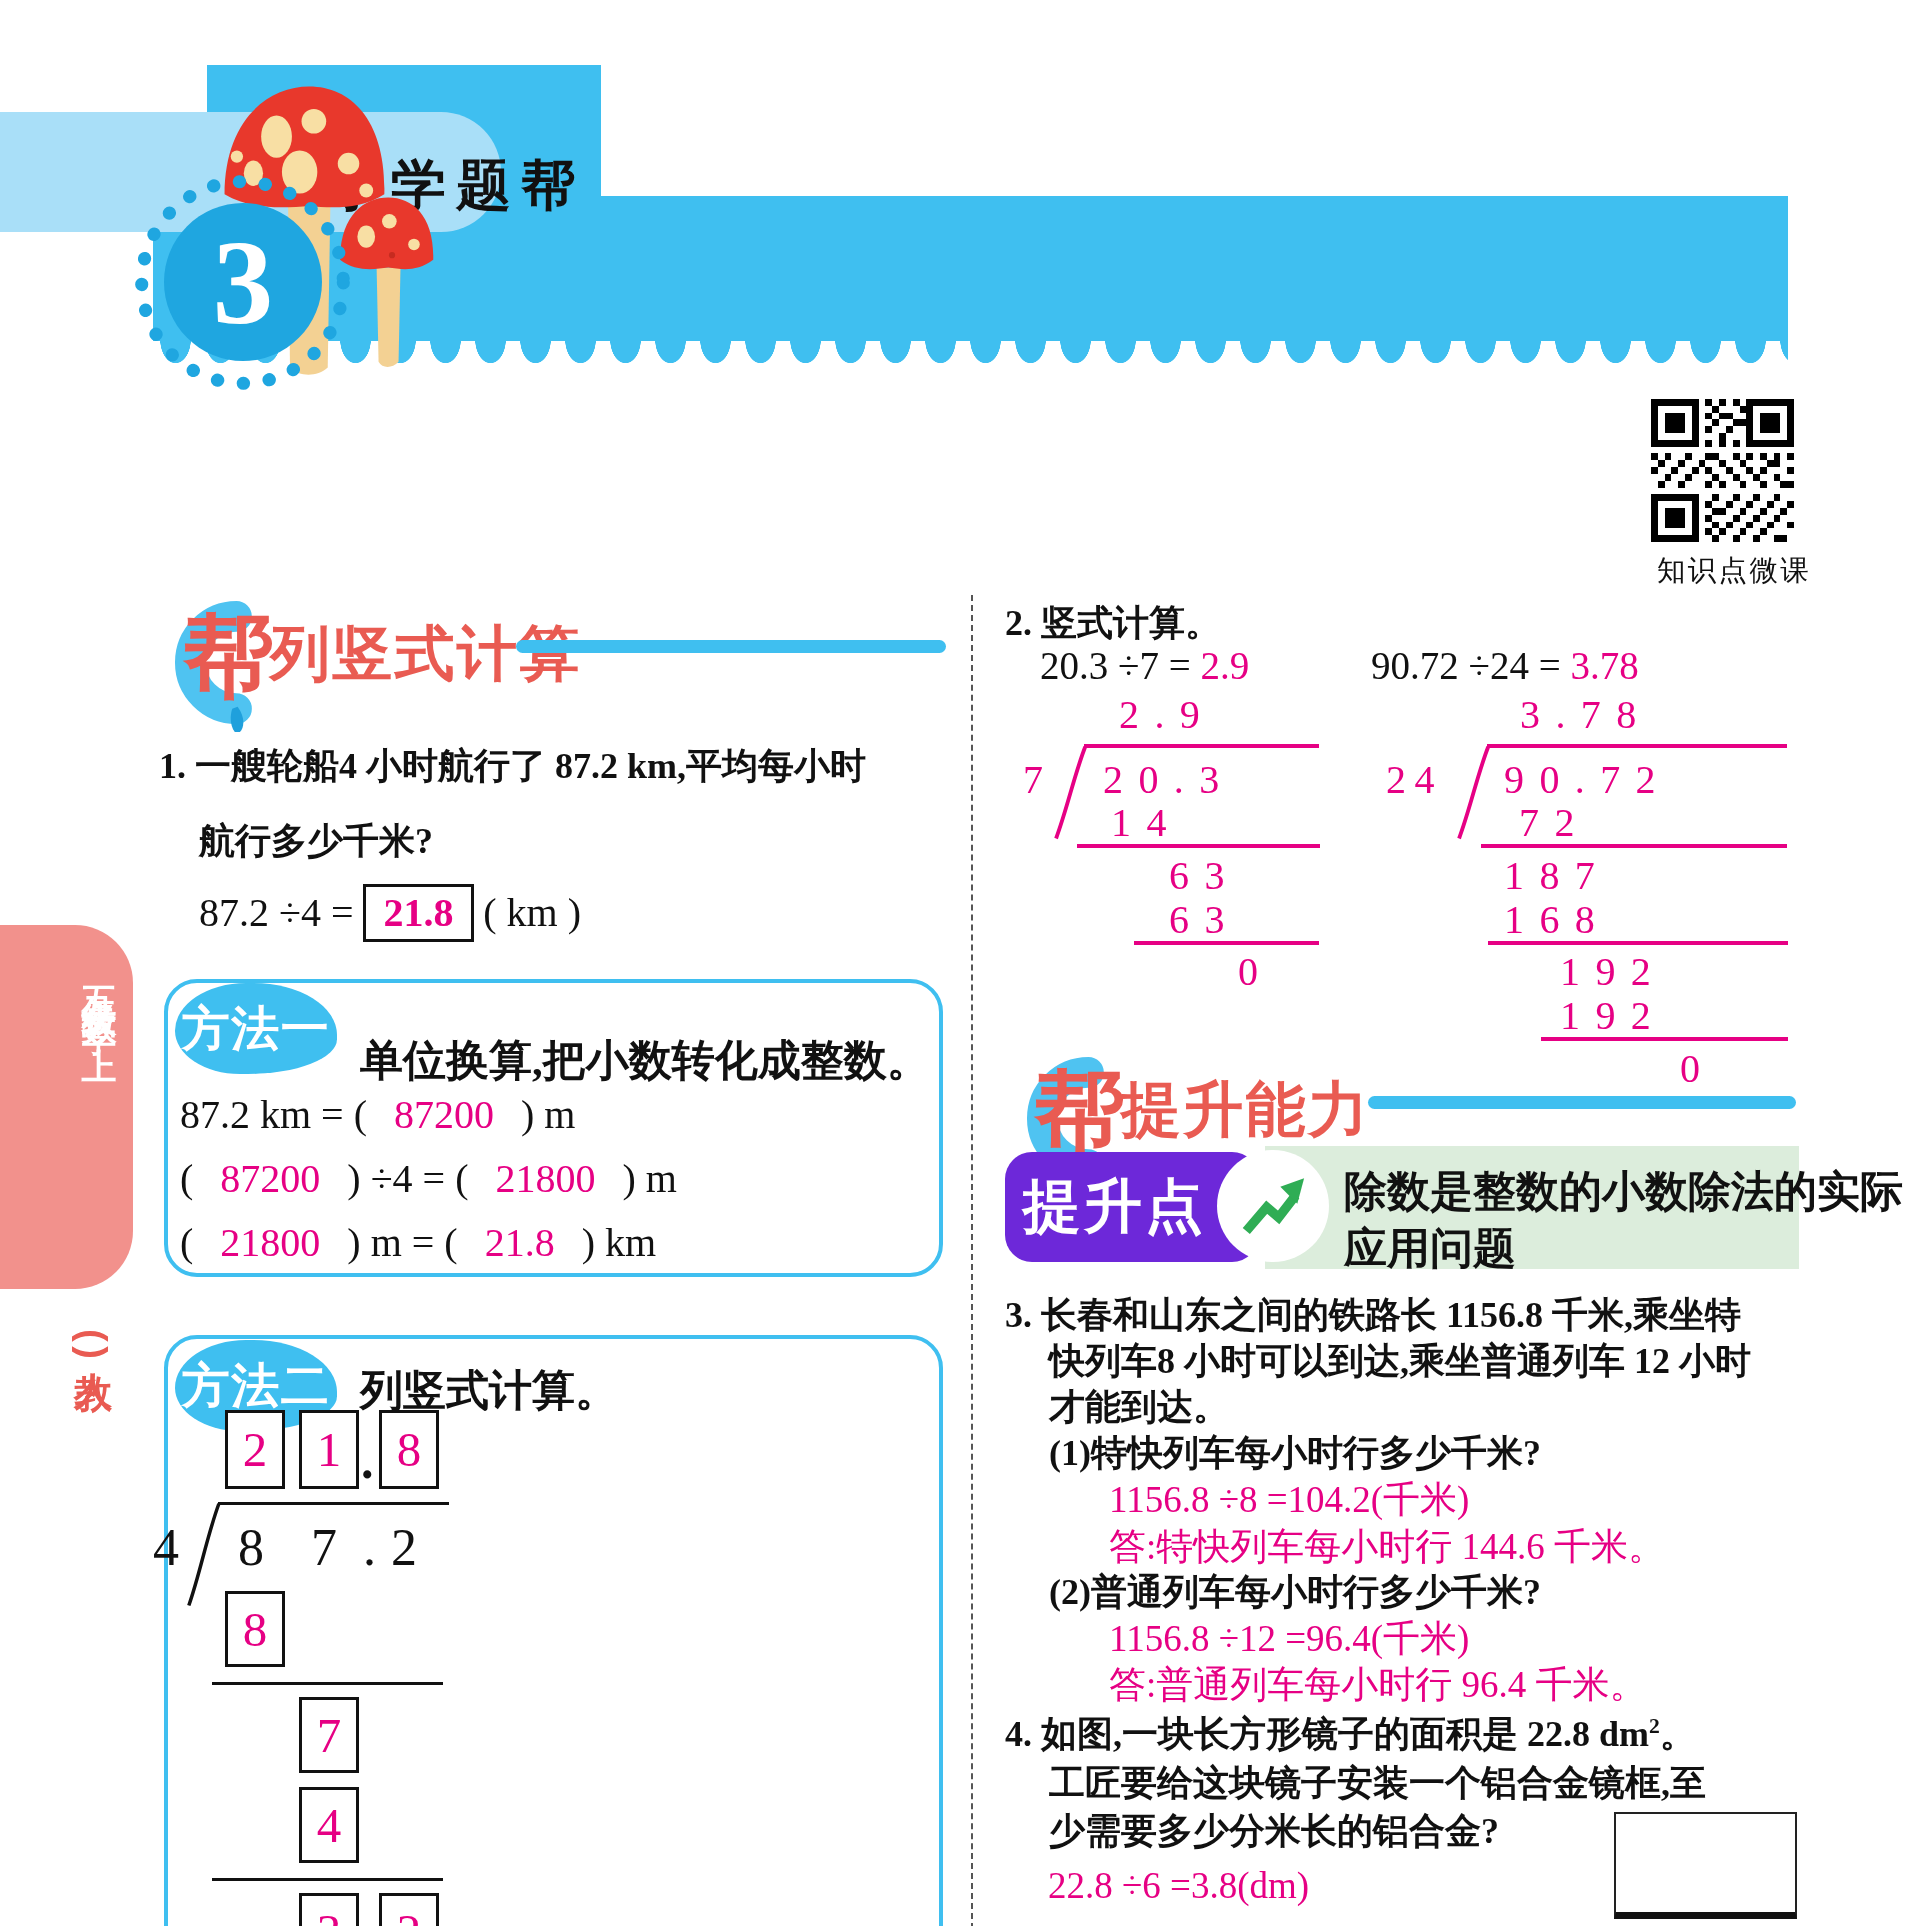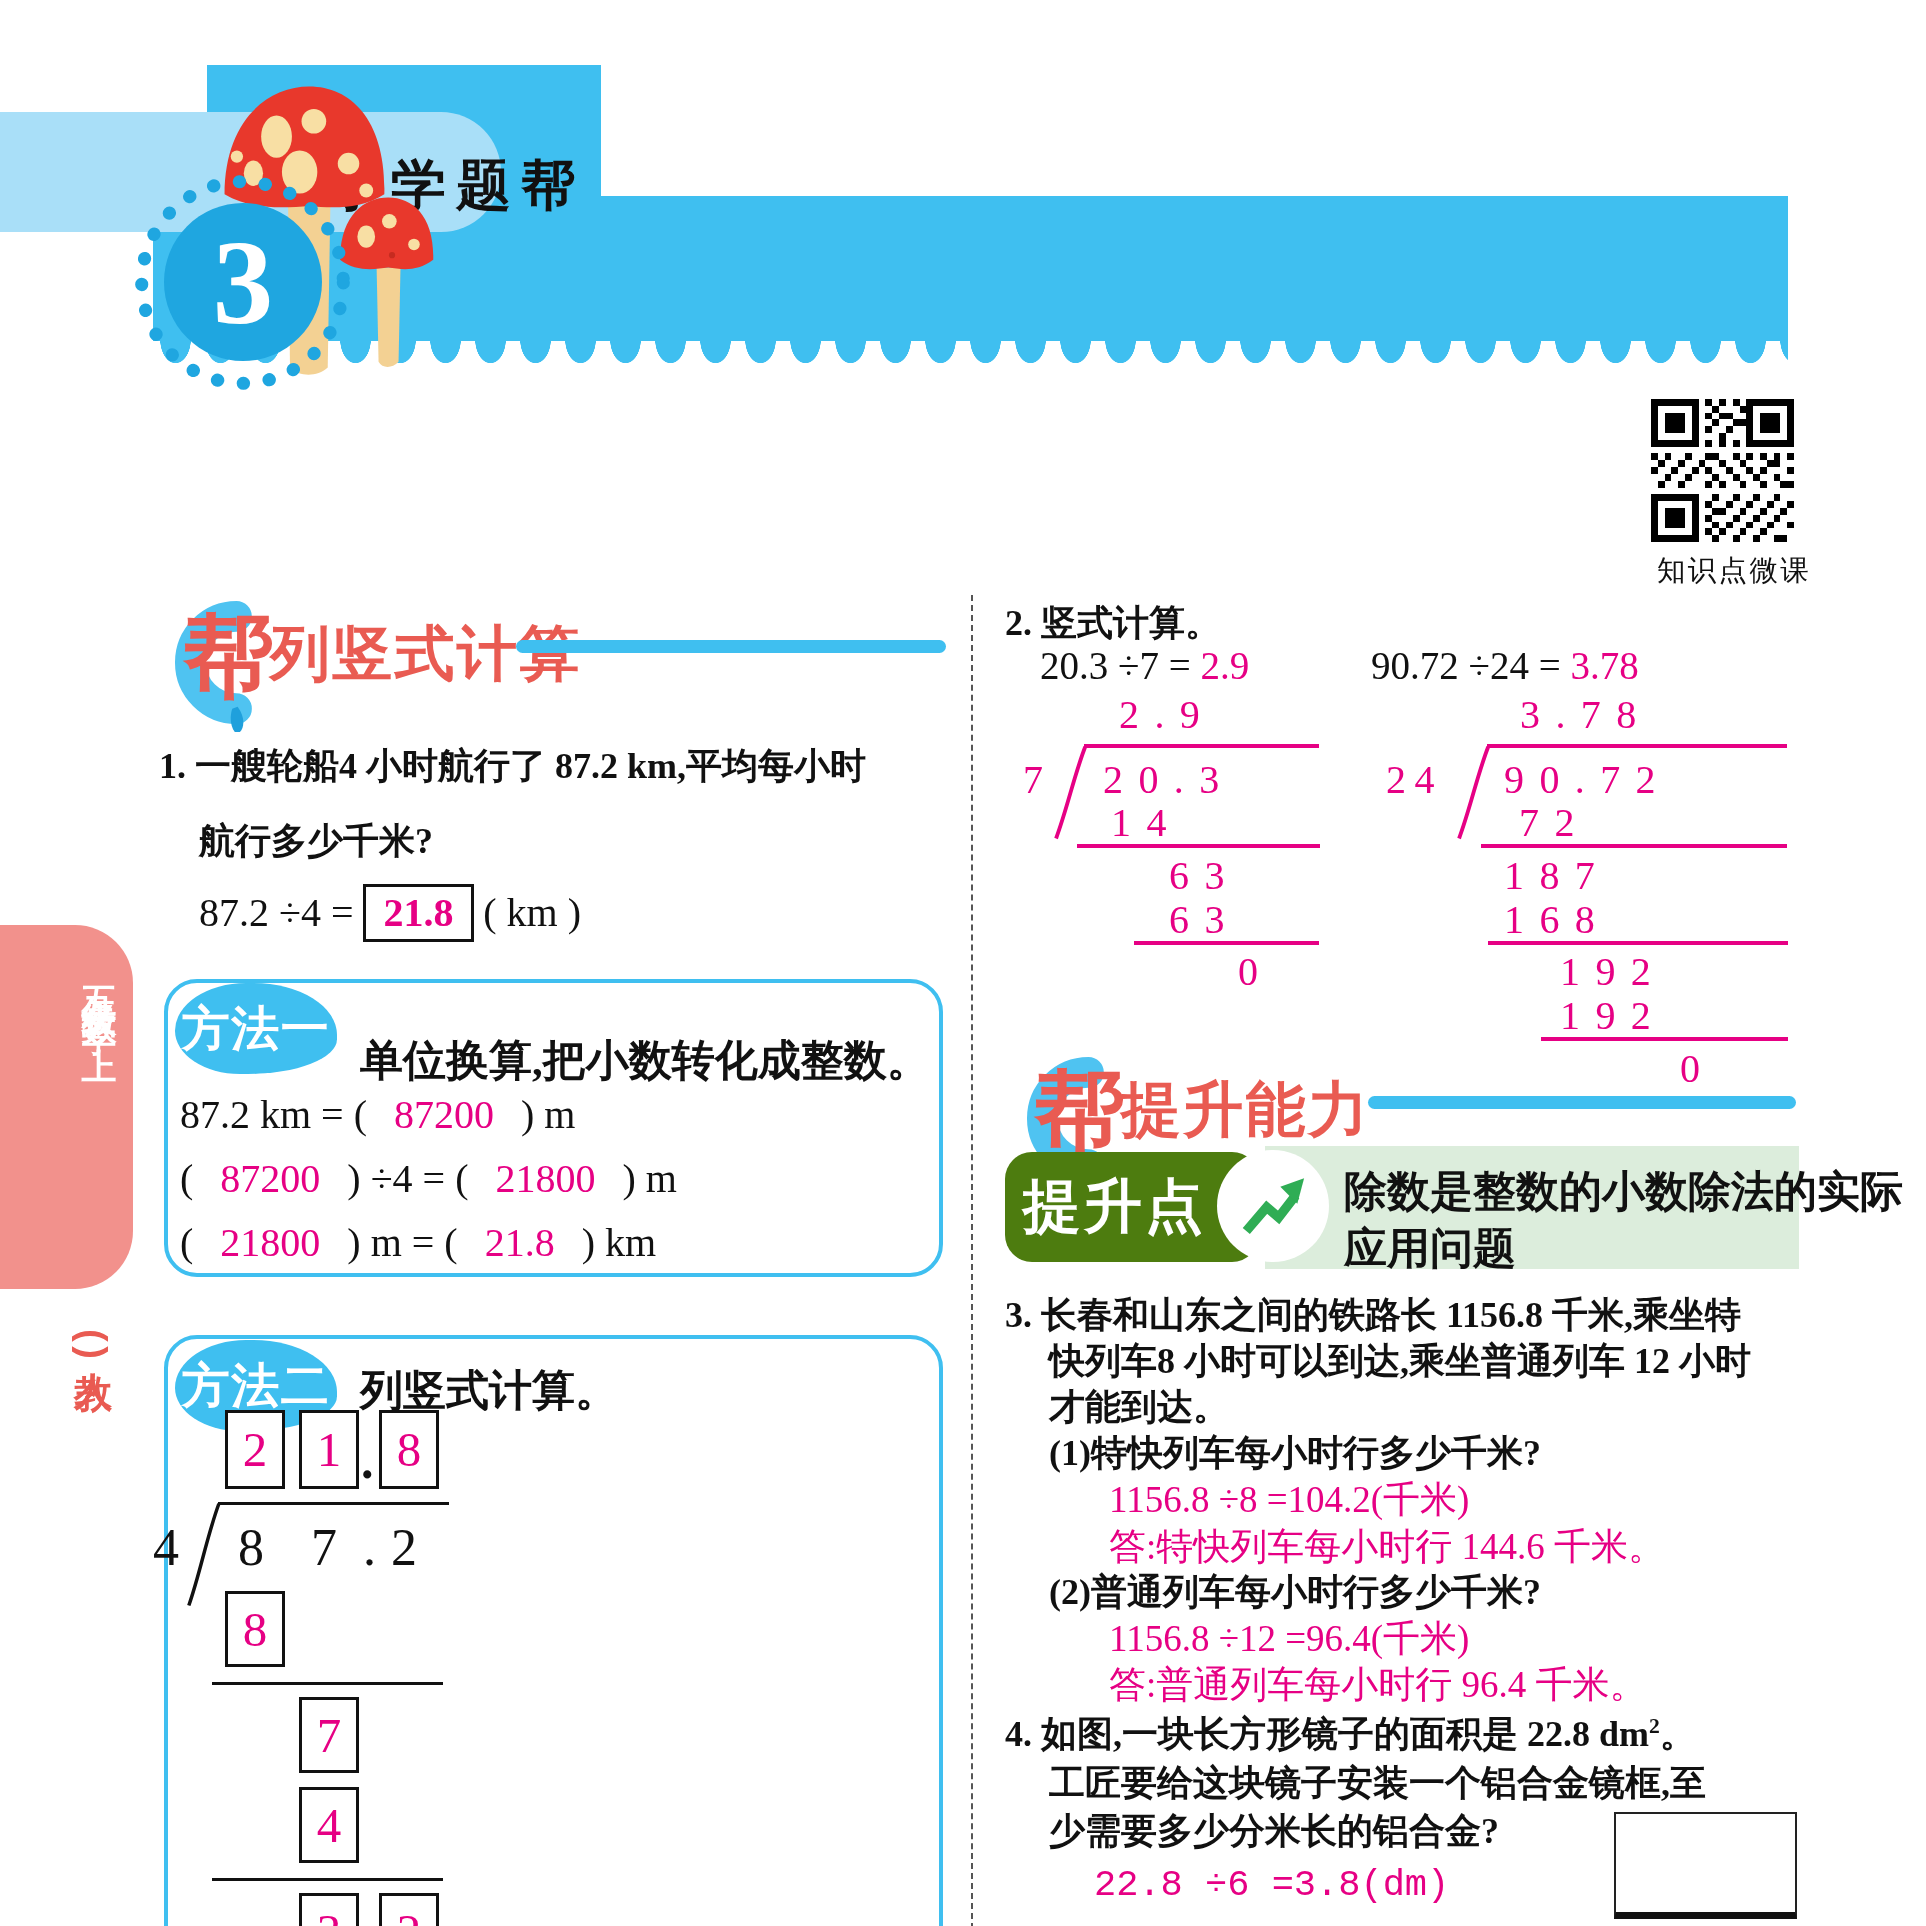--- a/index.html
+++ b/index.html
@@ -36,21 +36,21 @@
   .dbox{position:absolute;width:54px;border:3.1px solid #111;color:#E60084;
         display:flex;align-items:center;justify-content:center;font-size:49px;background:#fff;}
   .qbox{height:73px;}
   .wbox{height:70px;}
   .divrow{position:absolute;white-space:nowrap;color:#E60084;font-size:40px;letter-spacing:15.4px;}
   .body-line{position:absolute;white-space:nowrap;font-size:36px;}
   .ans-line{position:absolute;white-space:nowrap;font-size:37px;color:#E60084;}
   .pad{padding:0 27px;}
   .ansbox{display:inline-block;border:3.1px solid #111;padding:2.3px 17.7px;margin:0 9.2px;color:#E60084;}
   
-  .boost-label{position:absolute;left:1005px;top:1152px;width:254px;height:110px;background:#4d7c0f;border-radius:27px;
+  .boost-label{position:absolute;left:1005px;top:1152px;width:254px;height:110px;background:#6d28d9;border-radius:27px;
         display:flex;align-items:center;justify-content:center;}
   .boost-label span{color:#fff;font-size:58px;font-weight:bold;letter-spacing:3.1px;padding-right:35px;}
   .boost-panel{position:absolute;left:1265px;top:1146px;width:534px;height:123px;background:#DCEDDC;}
   .boost-circle{position:absolute;left:1217px;top:1150px;width:112px;height:112px;background:#fff;border-radius:50%;}
   
   .side-tab{position:absolute;left:0;top:925px;width:133px;height:364px;background:#F2918C;border-radius:0 58px 58px 0;}
   .vtext{writing-mode:vertical-rl;text-orientation:mixed;}
   .divider{position:absolute;left:971px;top:595px;height:2003px;width:0;border-left:2.7px dashed #555;}
   .fig-rect{position:absolute;left:1614px;top:1812px;width:179px;height:98px;border:2.3px solid #222;border-bottom:7px solid #111;}
   .sup{font-size:60%;vertical-align:super;}
@@ -324,20 +324,20 @@
   <div class="ans-line" style="left:1109px;top:1522px;">答:特快列车每小时行 144.6 千米。</div>
   <div class="body-line b" style="left:1049px;top:1568px;">(2)普通列车每小时行多少千米?</div>
   <div class="ans-line" style="left:1109px;top:1614px;">1156.8 ÷12 =96.4(千米)</div>
   <div class="ans-line" style="left:1109px;top:1660px;">答:普通列车每小时行 96.4 千米。</div>
 
   <div class="body-line b" style="left:1005px;top:1710px;">
     <span>4. 如图,一块长方形镜子的面积是 22.8 dm</span><span class="sup">2</span><span>。</span>
   </div>
   <div class="body-line b" style="left:1049px;top:1759px;">工匠要给这块镜子安装一个铝合金镜框,至</div>
   <div class="body-line b" style="left:1049px;top:1807px;">少需要多少分米长的铝合金?</div>
-  <div class="ans-line" style="left:1094px;top:1864px;font-family:Liberation Mono, monospace;">22.8 ÷6 =3.8(dm)</div>
+  <div class="ans-line" style="left:1048px;top:1864px;">22.8 ÷6 =3.8(dm)</div>
   <div class="ans-line" style="left:1052px;top:1922px;">(3.8 +6) ×2 =19.6(dm)</div>
 
   <div class="fig-rect"></div>
   <div class="abs nowrap" style="left:1660px;top:1922px;font-size:37px;">6 dm</div>
 
 </div>
 
 
 </body></html>

